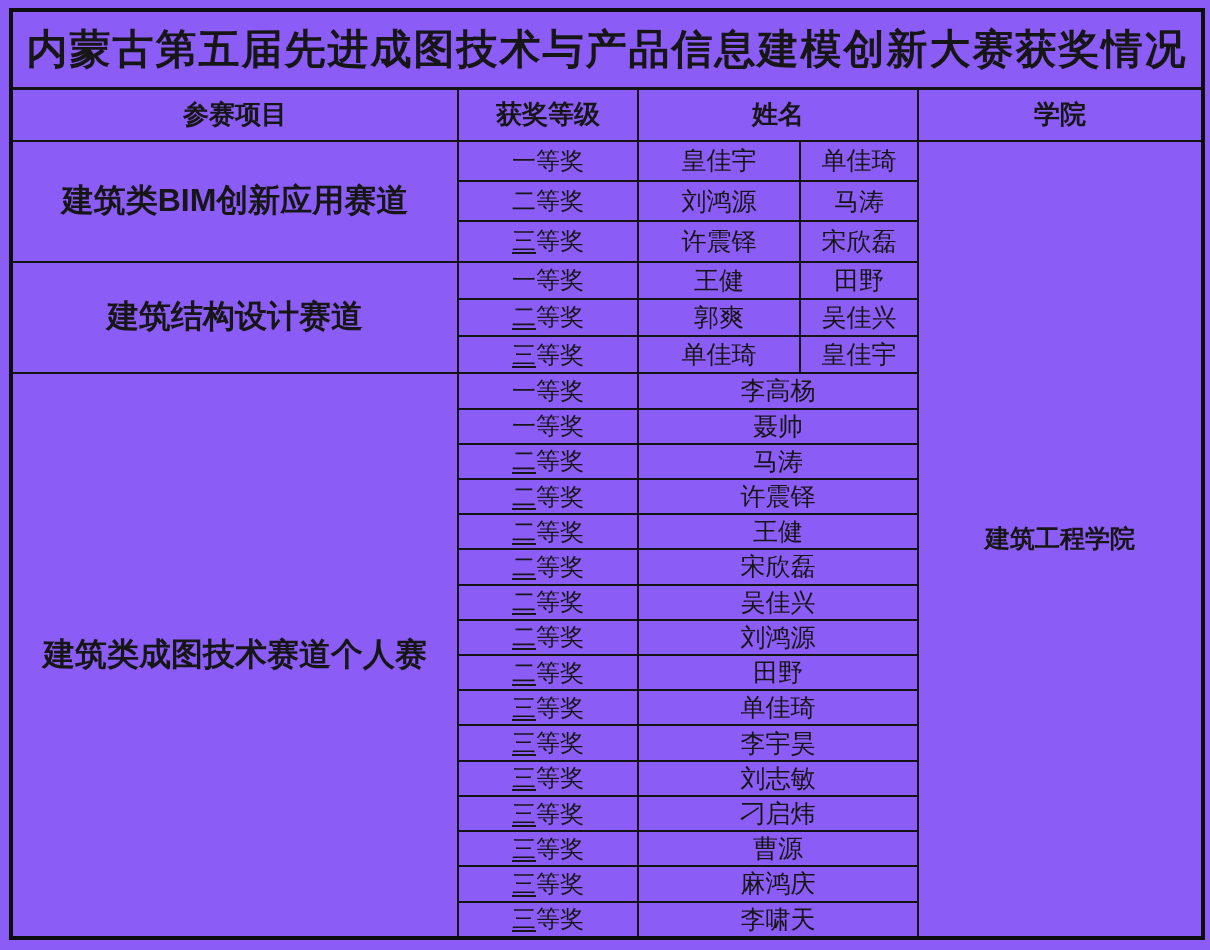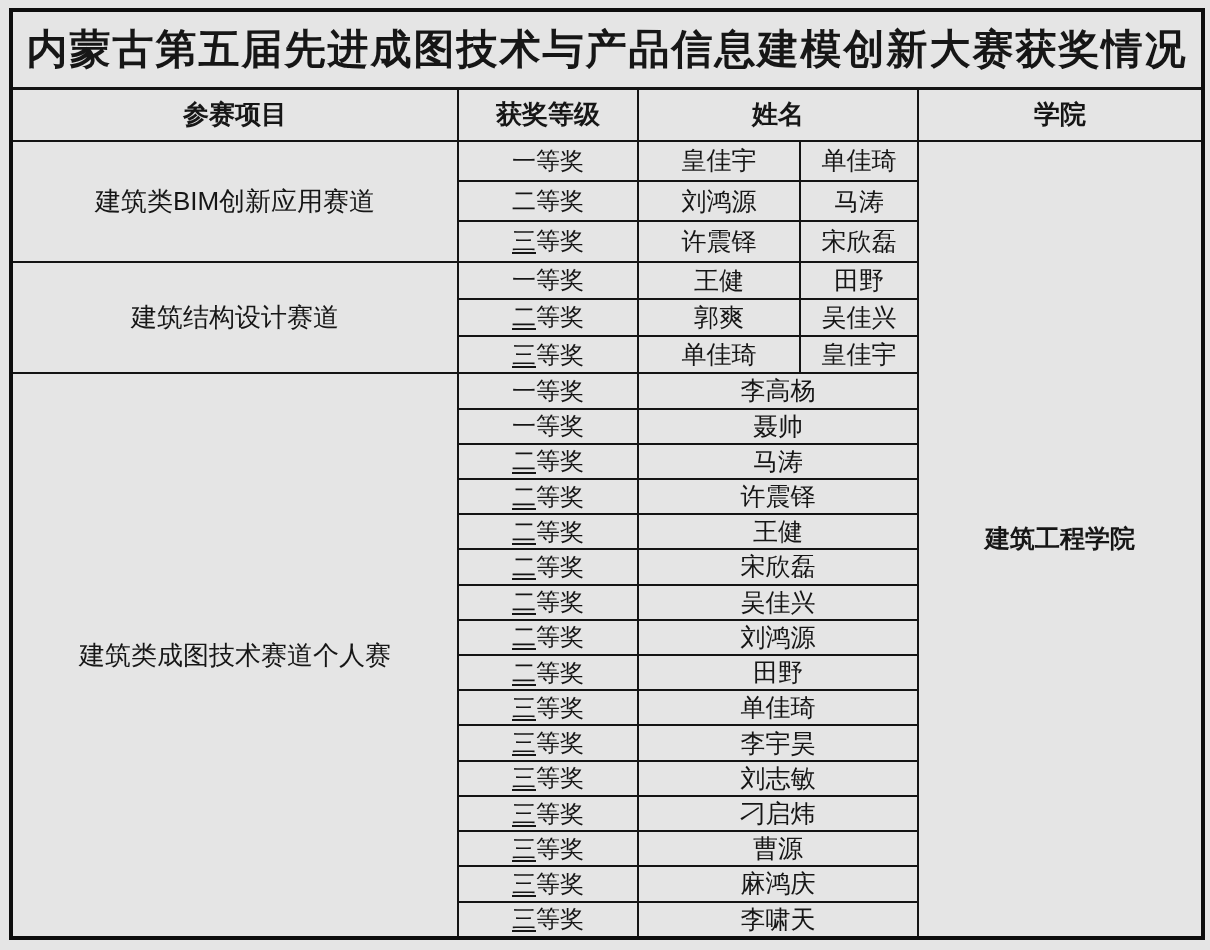--- a/index.html
+++ b/index.html
@@ -8,21 +8,21 @@
     background: #ffffff;
     width: 1210px;
     height: 950px;
     overflow: hidden;
   }
   .page {
     box-sizing: border-box;
     width: 1210px;
     height: 950px;
     padding: 8px 9px;
-    background: #e5e5e5;
+    background: #8b5cf6;
     font-family: "Liberation Sans", "DejaVu Sans", sans-serif;
     color: #161616;
   }
   table.award-table {
     border-collapse: collapse;
     table-layout: fixed;
     width: 1192px;
     height: 932px;
   }
   table.award-table td {
@@ -43,21 +43,22 @@
     letter-spacing: 2px;
     border-bottom-width: 3px;
   }
   tr.header-row td {
     height: 50px;
     font-size: 26px;
     font-weight: bold;
     margin-top: 8px;
   }
   td.project-cell {
-    font-size: 26px;
+    font-size: 32px;
+    font-weight: bold;
   }
   td.award-cell {
     font-size: 24px;
   }
   td.name-cell {
     font-size: 25px;
     margin-top: 41px;
   }
   td.college-cell {
     font-size: 25px;

